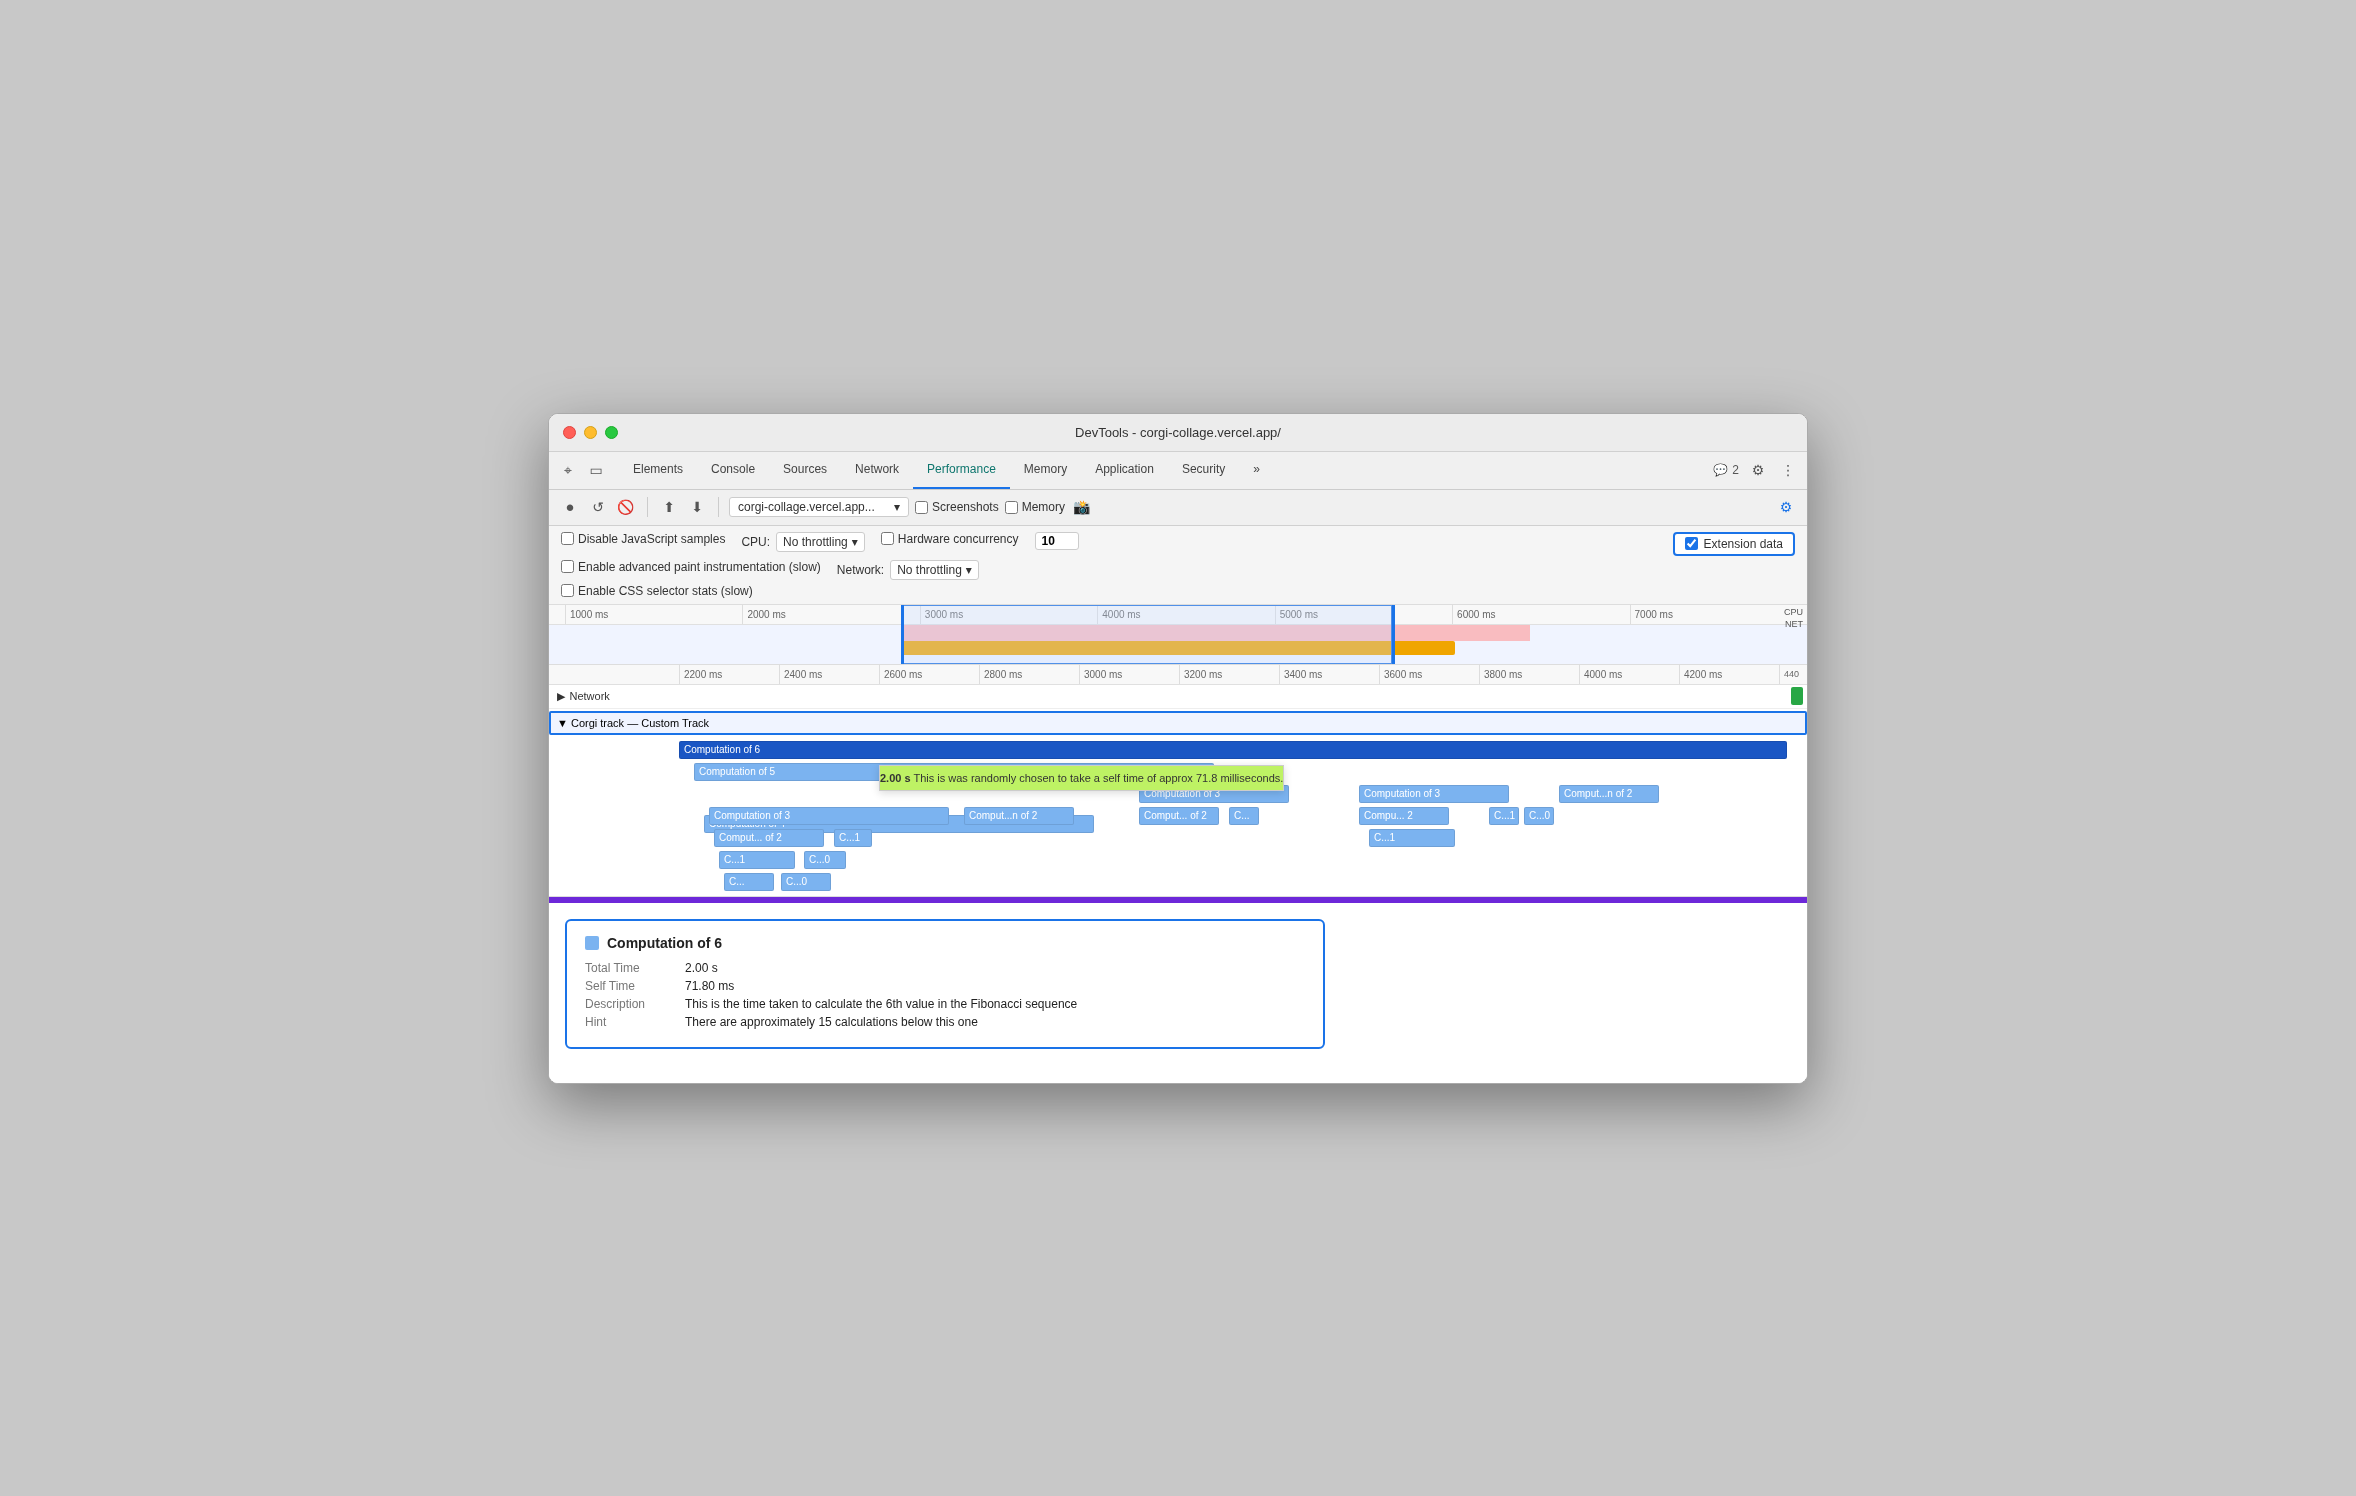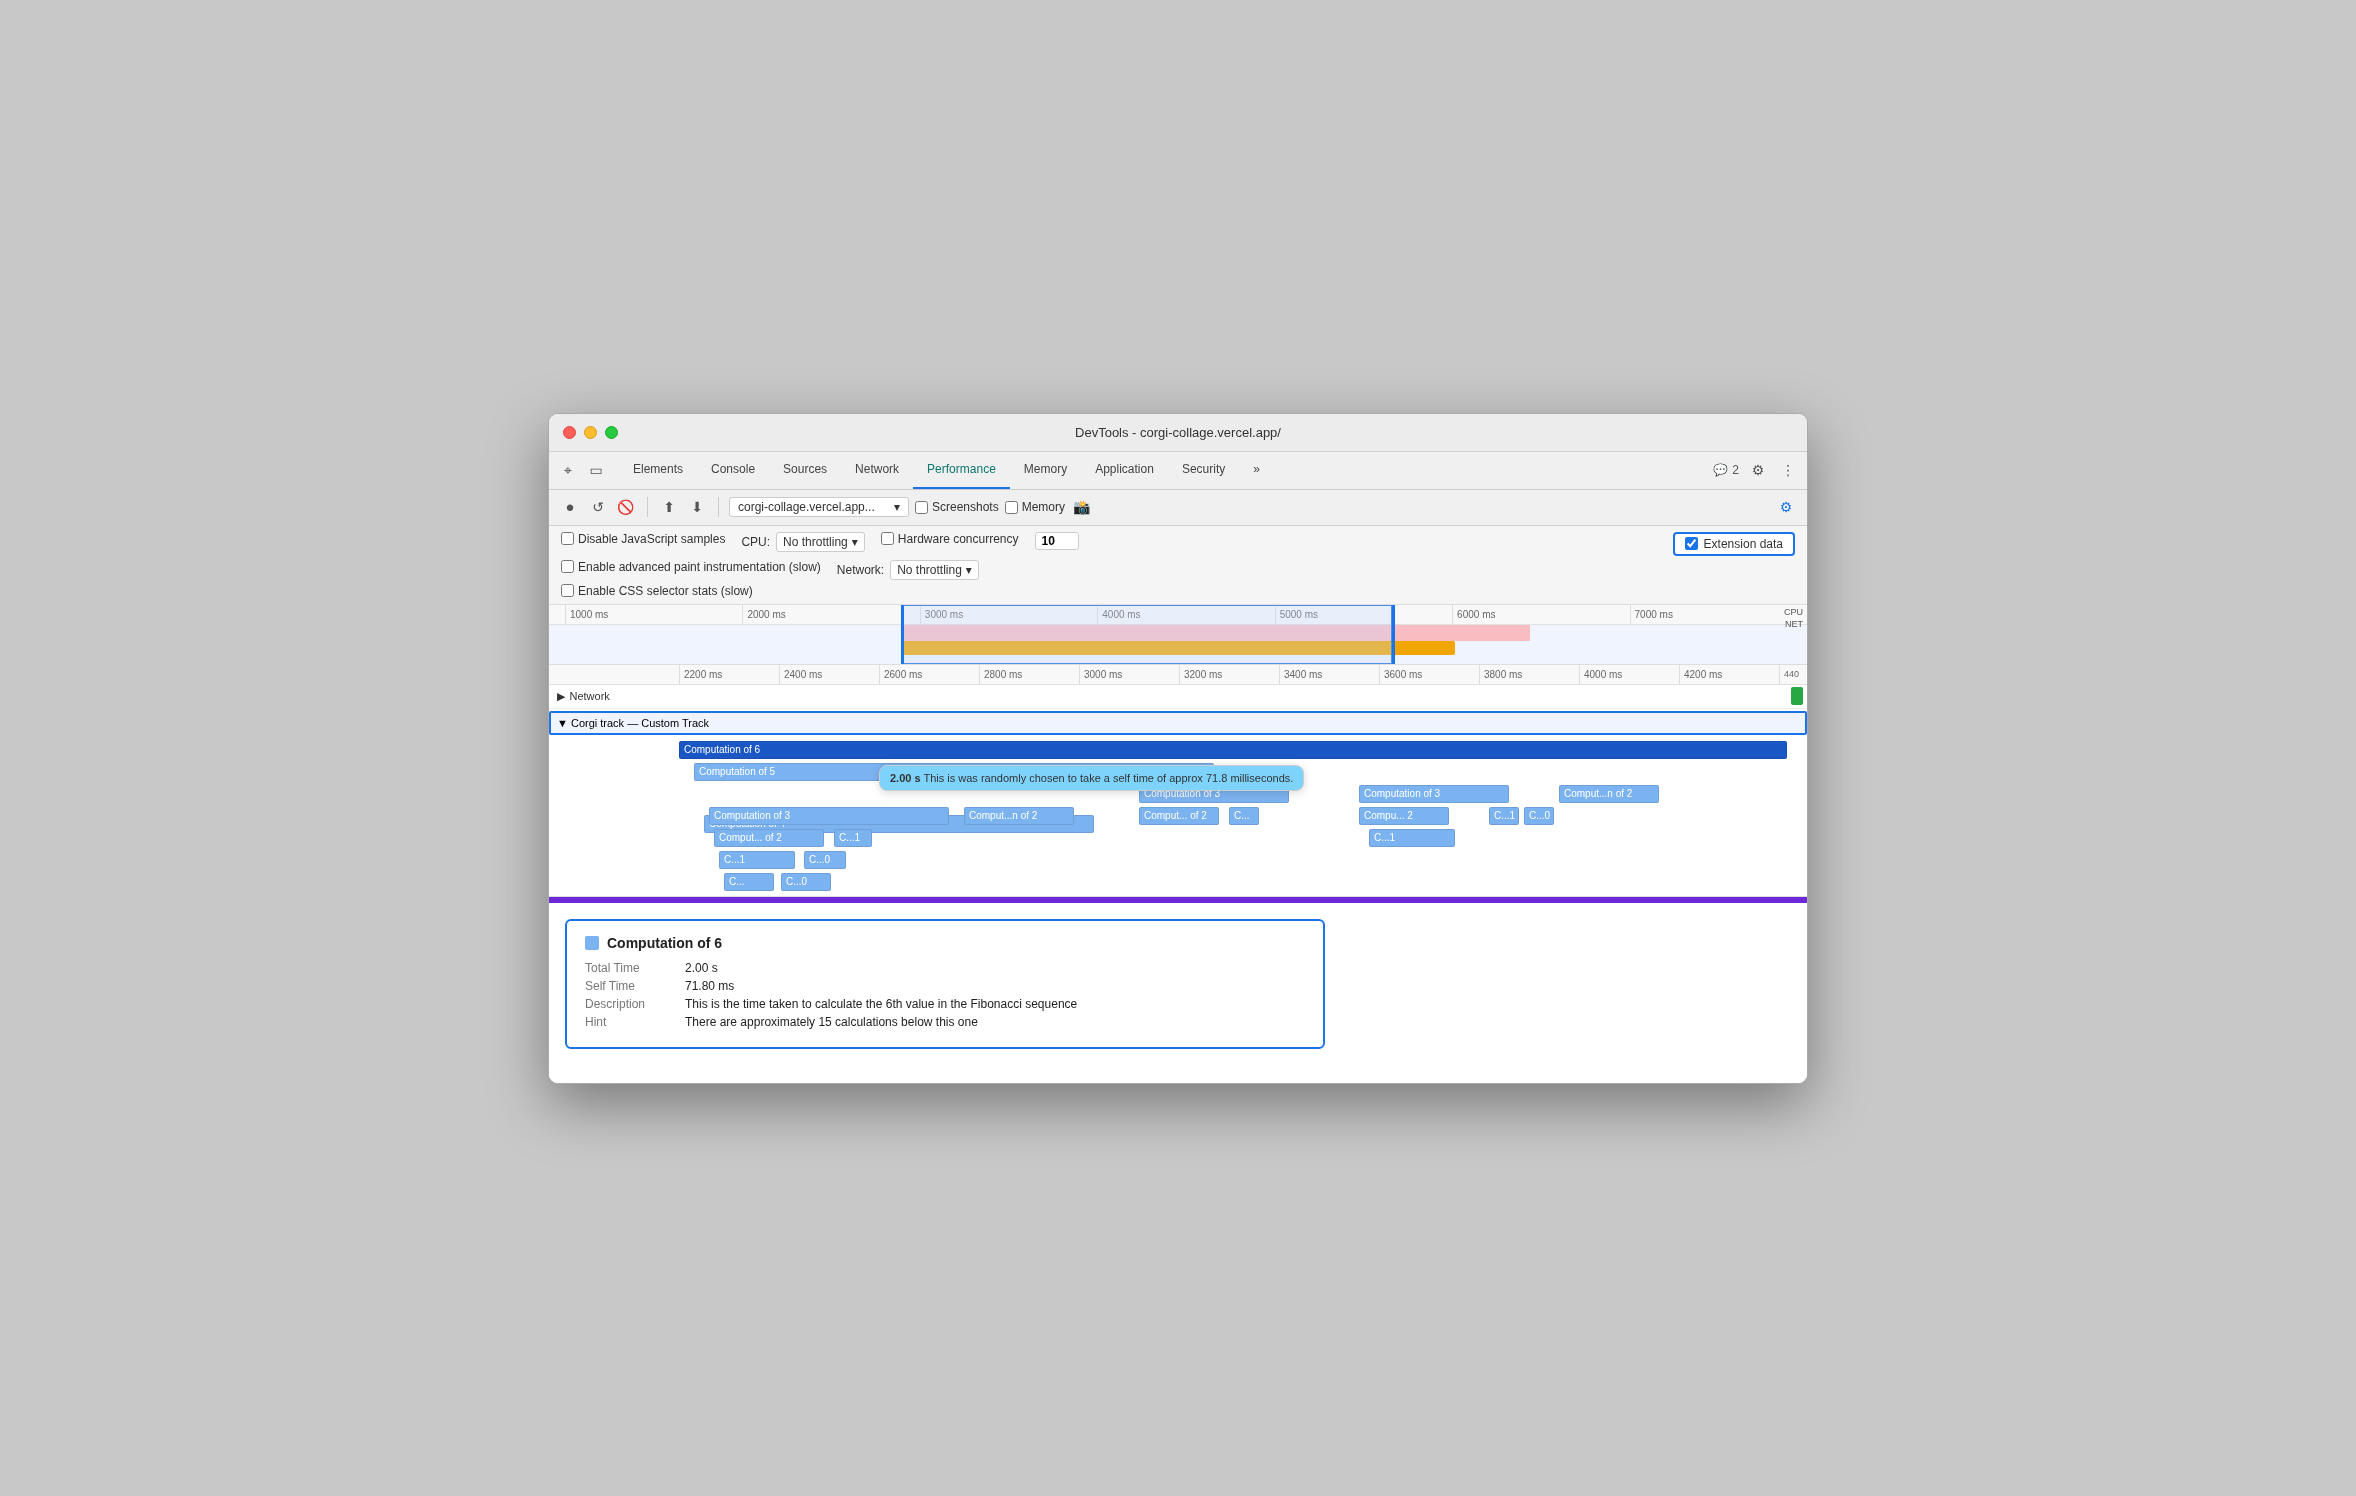--- a/index.html
+++ b/index.html
@@ -351,24 +351,24 @@
       white-space: nowrap;
       cursor: pointer;
       border: 1px solid rgba(0,0,0,0.1);
     }
     .flame-bar.selected {
       background: #1a56c4;
     }
     
     .flame-tooltip {
       position: absolute;
-      background: #7dd3fc;
+      background: #bef264;
       border: 1px solid #ccc;
-      border-radius: 8px;
-      padding: 6px 10px;
+      border-radius: 0;
+      padding: 6px 0;
       font-size: 11px;
       color: #333;
       box-shadow: 0 2px 8px rgba(0,0,0,0.15);
       white-space: nowrap;
       z-index: 10;
     }
     
     .bottom-tabs {
       border-bottom: 1px solid #ddd;
       display: flex;

